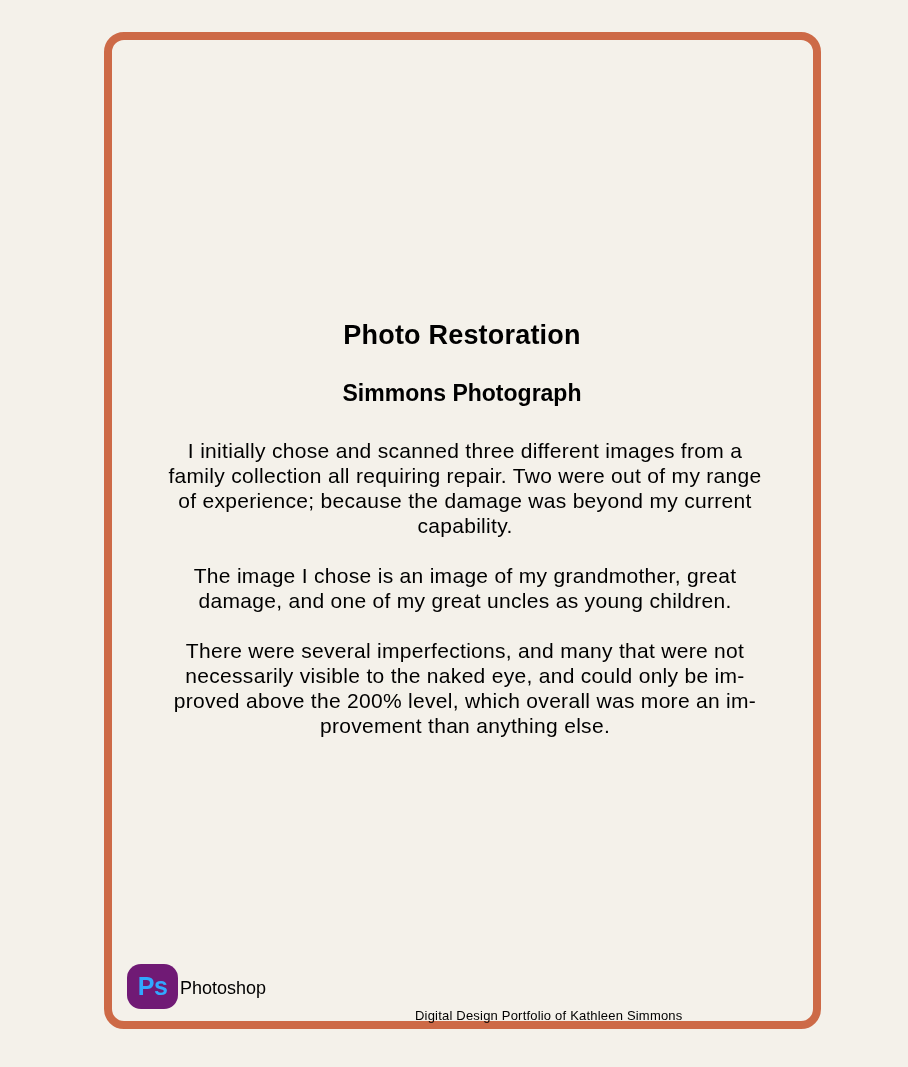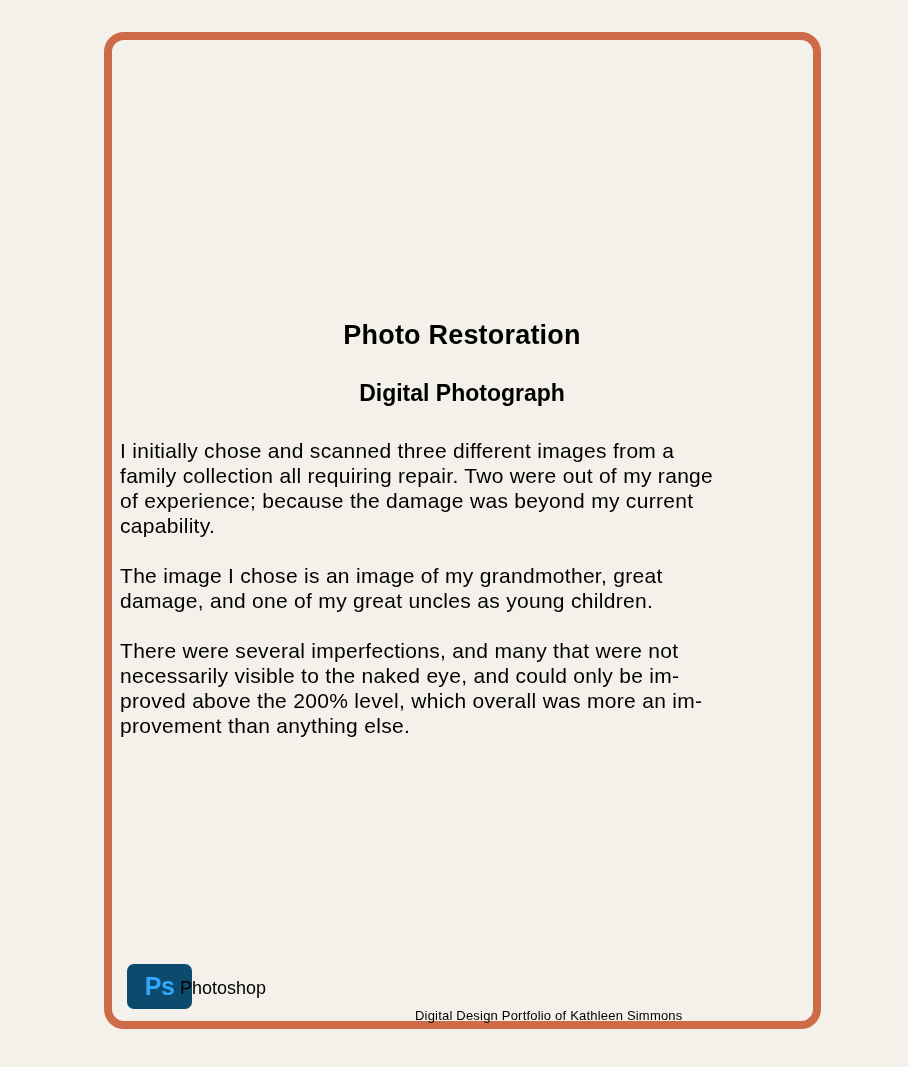--- a/index.html
+++ b/index.html
@@ -17,44 +17,44 @@
   }
   .title span, .subtitle span { position:relative; left:8px;margin-top:32px; }
   .subtitle {
     position:absolute; left:0; width:908px; top:380px; text-align:center;
     font-size:23px; font-weight:bold;
   }
   .body {
     position:absolute; left:120px; top:438px; width:690px;
     font-size:21px; line-height:25px; letter-spacing:0.3px;
   }
-  .body p { margin:0 0 25px 0; white-space:pre-line; }
+  .body p { margin:0 0 25px 0; white-space:pre-line;text-align:center; }
   .ps-badge {
-    position:absolute; left:127px; top:964px; width:65px; height:45px;
-    background:#0c4a6e; border-radius:7px;
+    position:absolute; left:127px; top:964px; width:51px; height:45px;
+    background:#701a75; border-radius:14px;
     color:#31a8ff; font-weight:bold; font-size:25px;
     display:flex; align-items:center; justify-content:center; letter-spacing:-0.5px;
   }
   .ps-label {
     position:absolute; left:180px; top:978px; font-size:18px;
   }
   .footer-text {
     position:absolute; left:415px; top:1008px; font-size:13px; letter-spacing:0.2px;
   }
   .footer-page {
     position:absolute; left:831px; top:1076px; font-size:17px; word-spacing:8px;
   }
 </style>
 </head>
 <body>
 
 <div class="frame"></div>
 
 <div class="title"><span>Photo Restoration</span></div>
-<div class="subtitle"><span>Digital Photograph</span></div>
+<div class="subtitle"><span>Simmons Photograph</span></div>
 
 <div class="body">
   <p>I initially chose and scanned three different images from a
 family collection all requiring repair. Two were out of my range
 of experience; because the damage was beyond my current
 capability.</p>
   <p> The image I chose is an image of my grandmother, great
 damage, and one of my great uncles as young children.</p>
   <p>There were several imperfections, and many that were not
 necessarily visible to the naked eye, and could only be im-

